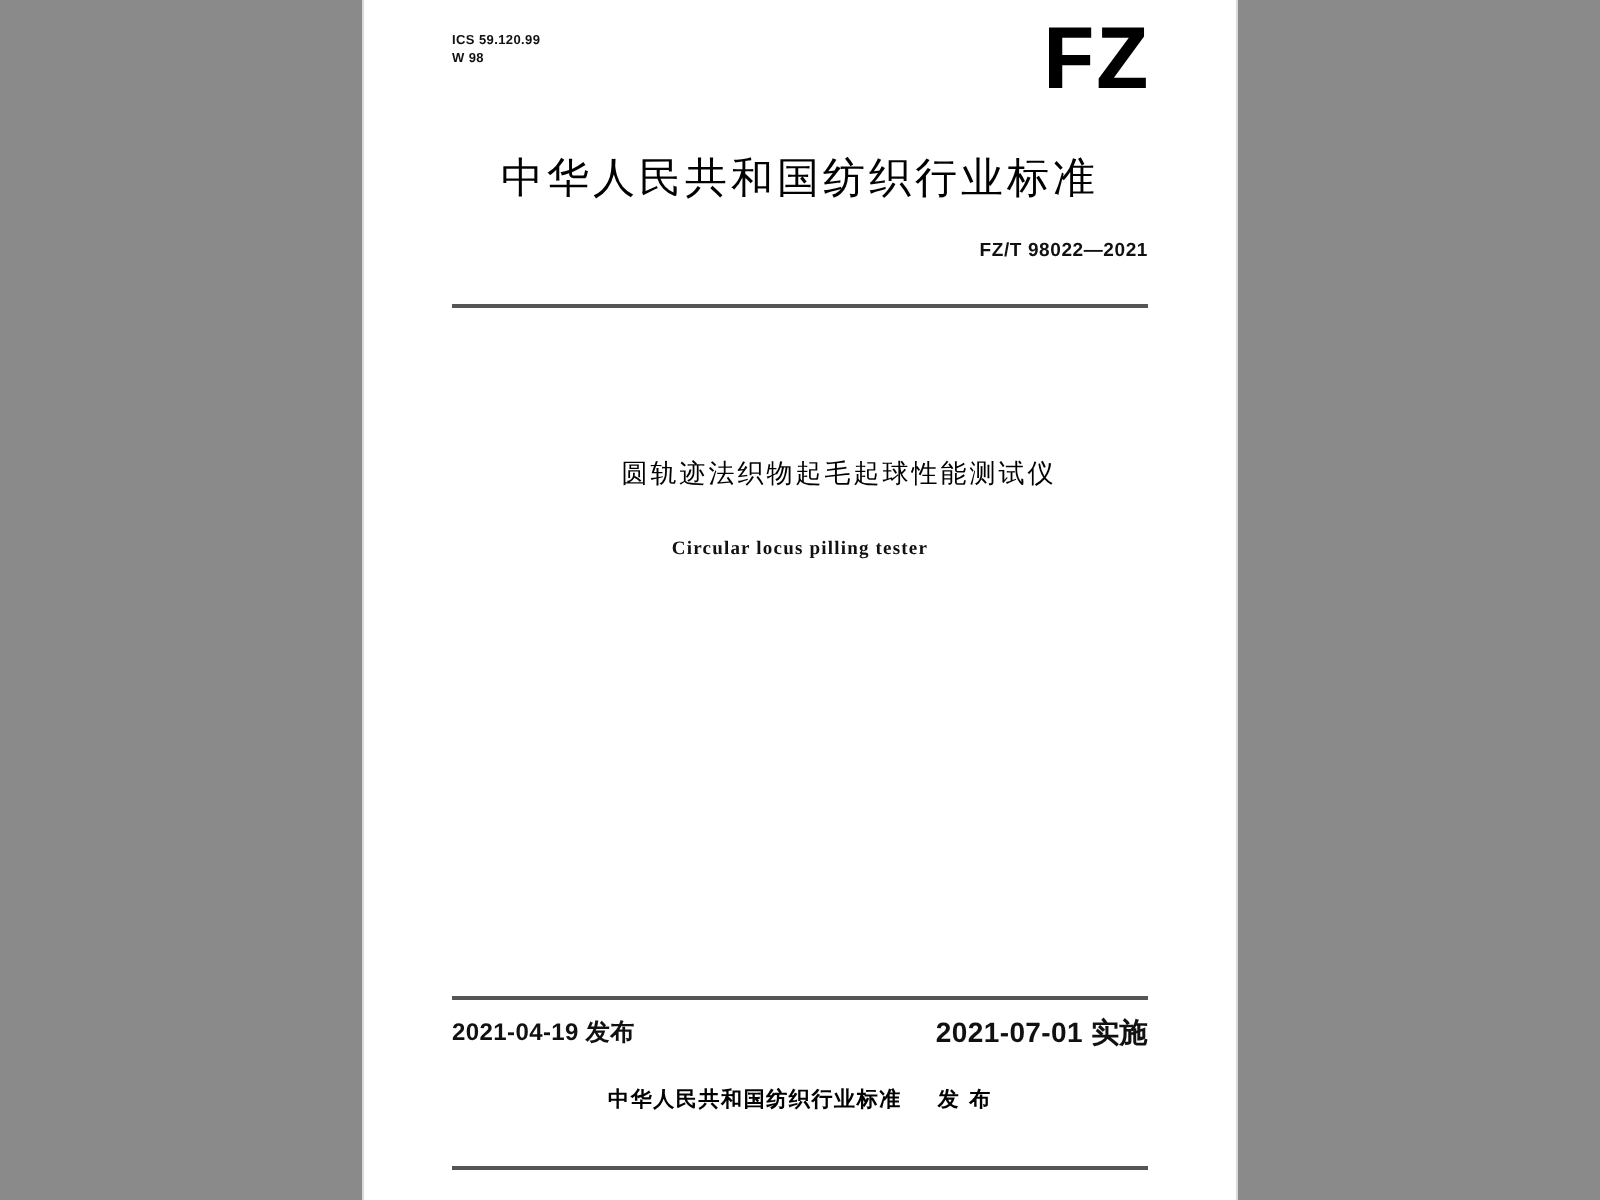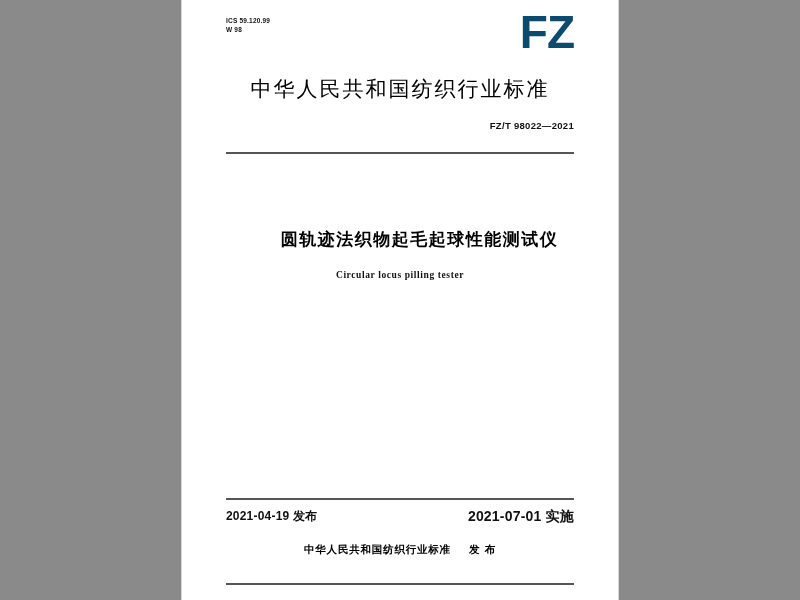--- a/index.html
+++ b/index.html
@@ -29,25 +29,25 @@
     font-size: 6.5px;
     line-height: 9px;
     font-weight: bold;
     color: #111;
     letter-spacing: 0.2px;
   }
   .fz-logo {
     position: absolute;
     right: 44px;
     top: 8px;
-    font-family: Liberation Sans, sans-serif;
+    font-family: Liberation Mono, monospace;
     font-size: 46px;
     font-weight: bold;
     letter-spacing: -1px;
-    color: #0c4a6e;
+    color: #000000;
     line-height: 48px;
   }
   .std-title {
     position: absolute;
     left: 0;
     right: 0;
     top: 75px;
     text-align: center;
     font-family: "DejaVu Sans", sans-serif;
     font-size: 21px;
@@ -74,22 +74,22 @@
   .rule-bottom { top: 498px; height: 1.5px; }
   .rule-footer { top: 583px; height: 1.5px; }
 
   .doc-title-cn {
     position: absolute;
     left: 0;
     right: 0;
     top: 228px;
     text-align: center;
     font-family: "DejaVu Sans", sans-serif;
-    font-size: 17px;
-    font-weight: bold;
+    font-size: 13px;
+    font-weight: normal;
     letter-spacing: 1.5px;
     color: #000;
     padding-left: 39px;
   }
   .doc-title-en {
     position: absolute;
     left: 0;
     right: 0;
     top: 270px;
     text-align: center;

